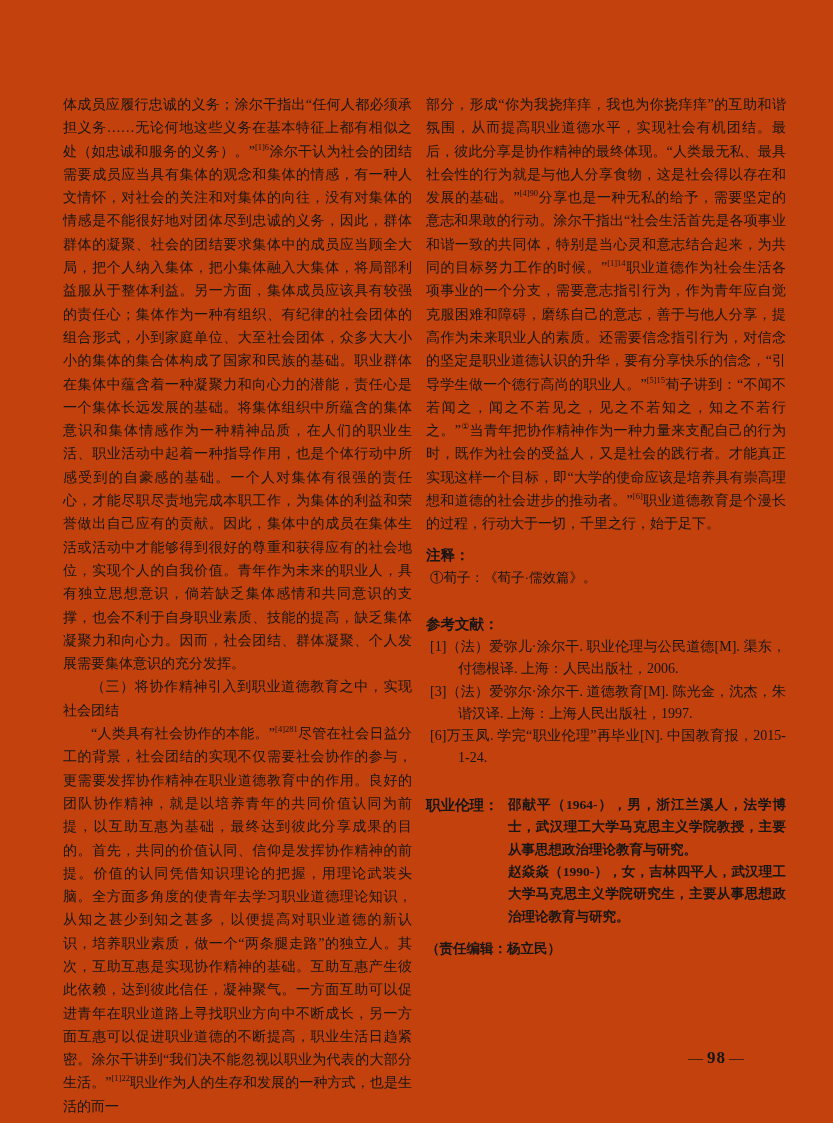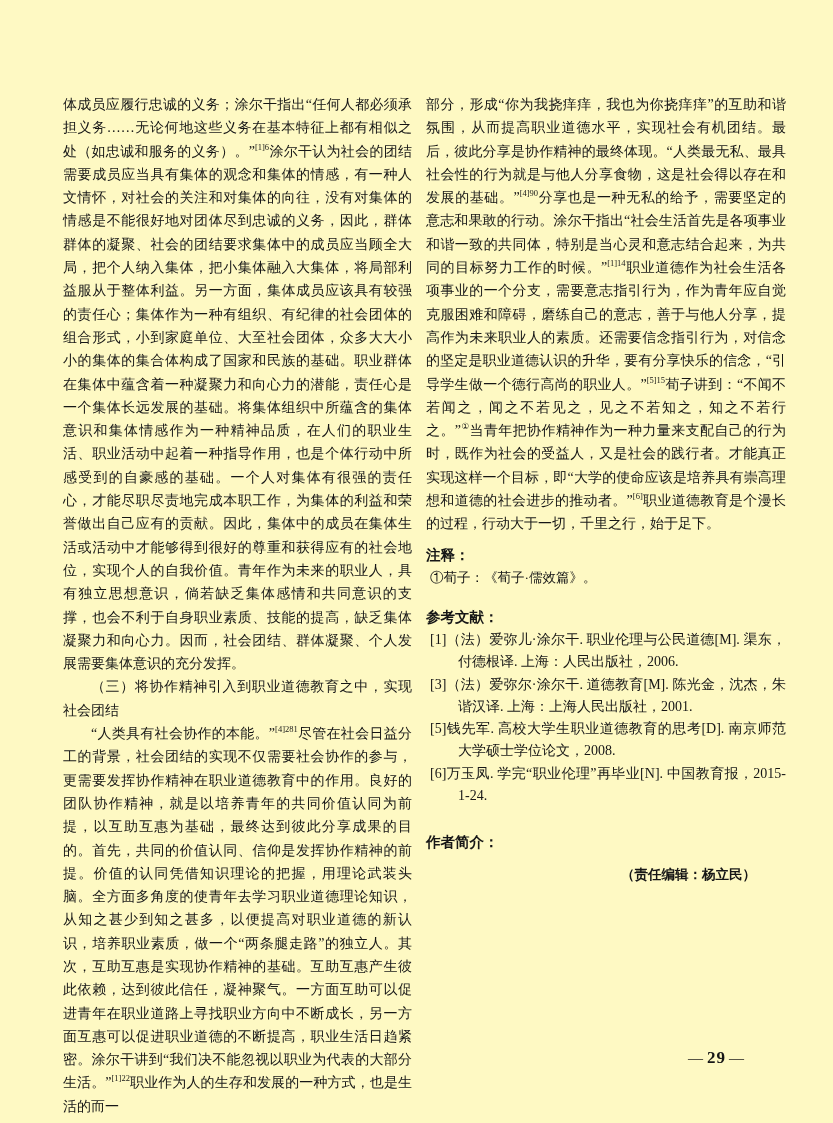--- a/index.html
+++ b/index.html
@@ -4,21 +4,21 @@
 <style>
   html, body {
     margin: 0;
     padding: 0;
     background: #ffffff;
   }
   .page {
     position: relative;
     width: 833px;
     height: 1123px;
-    background: #fef9c3;
+    background: #c2410c;
     color: #161616;
     font-family: "Liberation Serif", "DejaVu Serif", serif;
     overflow: hidden;
   }
   .columns {
     position: absolute;
     left: 63px;
     top: 93px;
     display: flex;
     gap: 14px;
@@ -46,21 +46,21 @@
     font-size: 14.5px;
     line-height: 23px;
     font-style: normal;
   }
   .notes-section { margin-top: 8px; }
   .note-item {
     font-size: 13.5px;
     line-height: 22.3px;
     padding-left: 4px;
   }
-  .references-section { margin-top: 17px; }
+  .references-section { margin-top: 24px; }
   .ref-item {
     font-size: 14px;
     line-height: 22.3px;
     padding-left: 2em;
     text-indent: -2em;
     margin-left: 4px;
     text-align: justify;
   }
   .bio-section {
     margin-top: 24px;
@@ -70,21 +70,20 @@
   .bio-entries { grid-column: 2; }
   .bio-entry {
     font-size: 13.5px;
     line-height: 22.4px;
     font-weight: 600;
     text-align: justify;
   }
   .editor-note {
     margin-top: 9px;
     margin-right: 30px;
-    text-align: right;
     font-size: 13.5px;
     font-weight: 600;
   }
   .page-number {
     position: absolute;
     left: 688px;
     top: 1048px;
     font-size: 15px;
     letter-spacing: 1px;
     white-space: nowrap;
@@ -114,31 +113,34 @@
         <div class="section-label">注释：</div>
         <div class="kai note-items">
             <div class="note-item">①荀子：《荀子·儒效篇》。</div>
           </div>
       </div>
 
       <div class="references-section">
         <div class="section-label">参考文献：</div>
         <div class="kai ref-items">
             <div class="ref-item">[1]（法）爱弥儿·涂尔干. 职业伦理与公民道德[M]. 渠东，付德根译. 上海：人民出版社，2006.</div>
-            <div class="ref-item">[3]（法）爱弥尔·涂尔干. 道德教育[M]. 陈光金，沈杰，朱谐汉译. 上海：上海人民出版社，2001.</div>
-            <div class="ref-item">[5]钱先军. 高校大学生职业道德教育的思考[D]. 南京师范大学硕士学位论文，2008.</div>
+            <div class="ref-item">[3]（法）爱弥尔·涂尔干. 道德教育[M]. 陈光金，沈杰，朱谐汉译. 上海：上海人民出版社，1997.</div>
             <div class="ref-item">[6]万玉凤. 学完“职业伦理”再毕业[N]. 中国教育报，2015-1-24.</div>
           </div>
       </div>
 
       <div class="bio-section">
-        <div class="section-label">作者简介：</div>
+        <div class="section-label">职业伦理：</div>
+        <div class="kai bio-entries">
+            <div class="bio-entry">邵献平（1964-），男，浙江兰溪人，法学博士，武汉理工大学马克思主义学院教授，主要从事思想政治理论教育与研究。</div>
+            <div class="bio-entry">赵焱焱（1990-），女，吉林四平人，武汉理工大学马克思主义学院研究生，主要从事思想政治理论教育与研究。</div>
+          </div>
       </div>
 
       <div class="kai editor-note">（责任编辑：杨立民）</div>
     </div>
 
   </div>
 
   <div class="page-number">
-    <span>—</span><span class="num">29</span><span>—</span>
+    <span>—</span><span class="num">98</span><span>—</span>
   </div>
 </div>
 
 </body></html>

